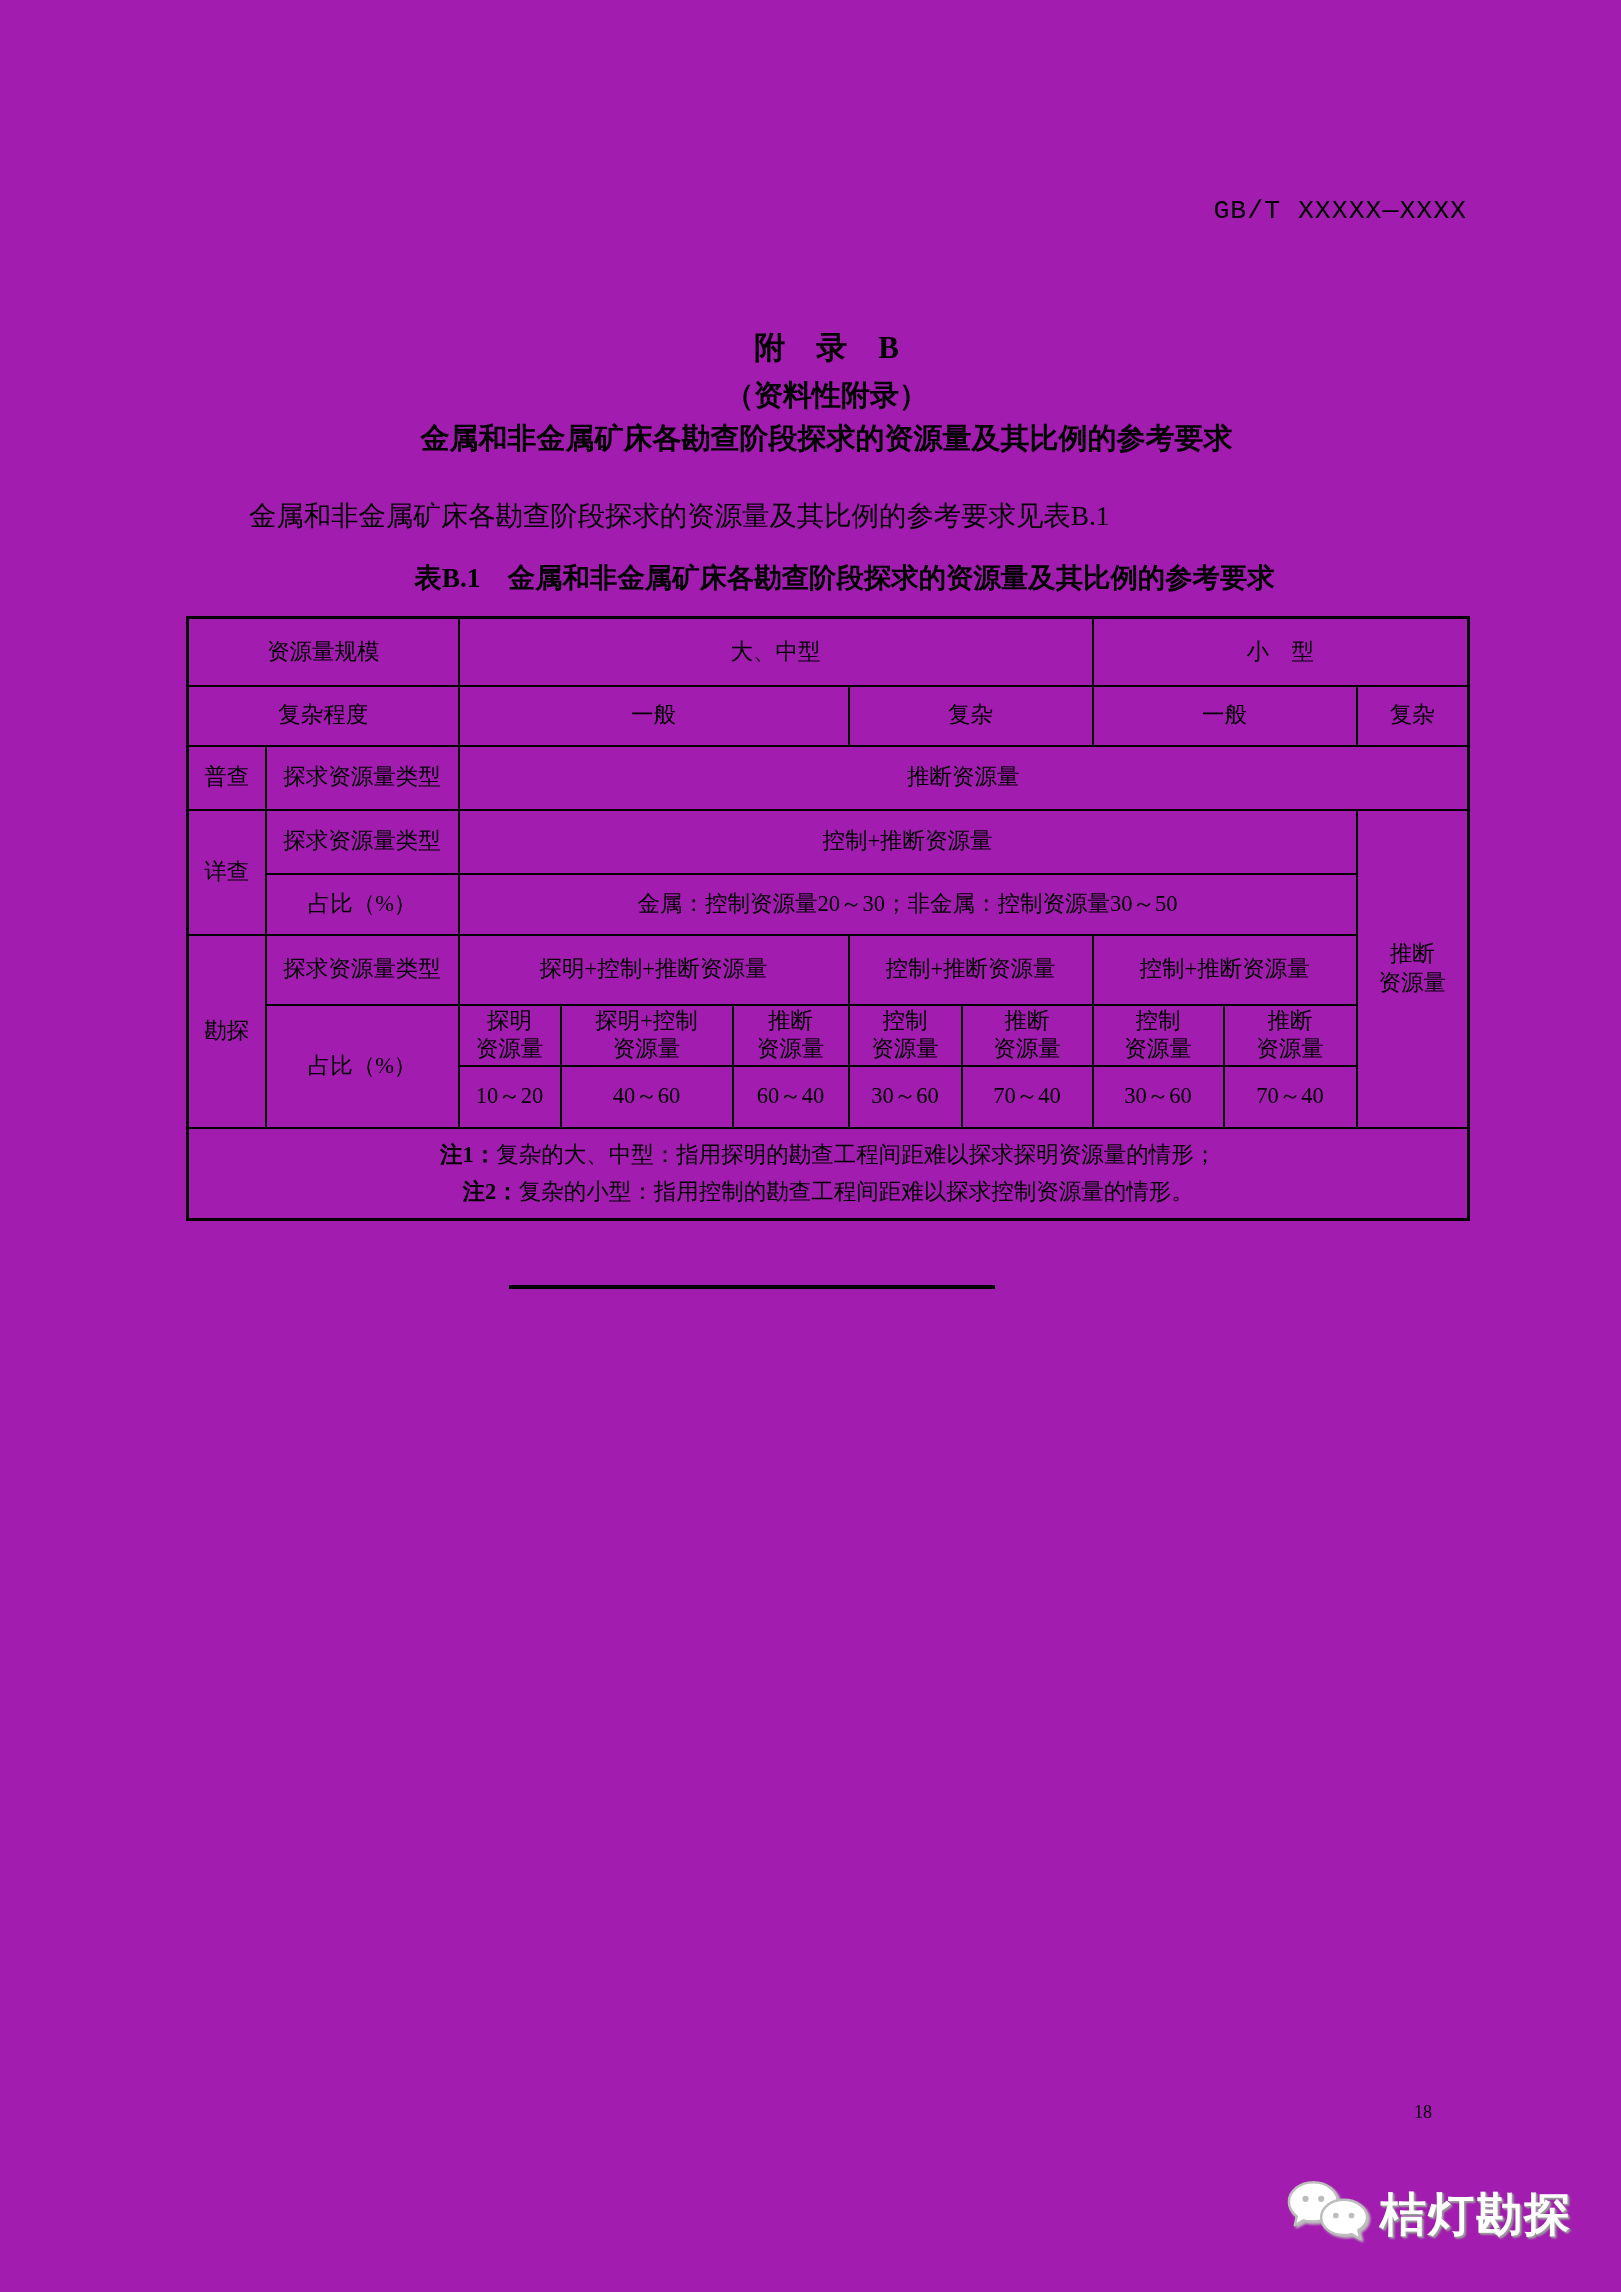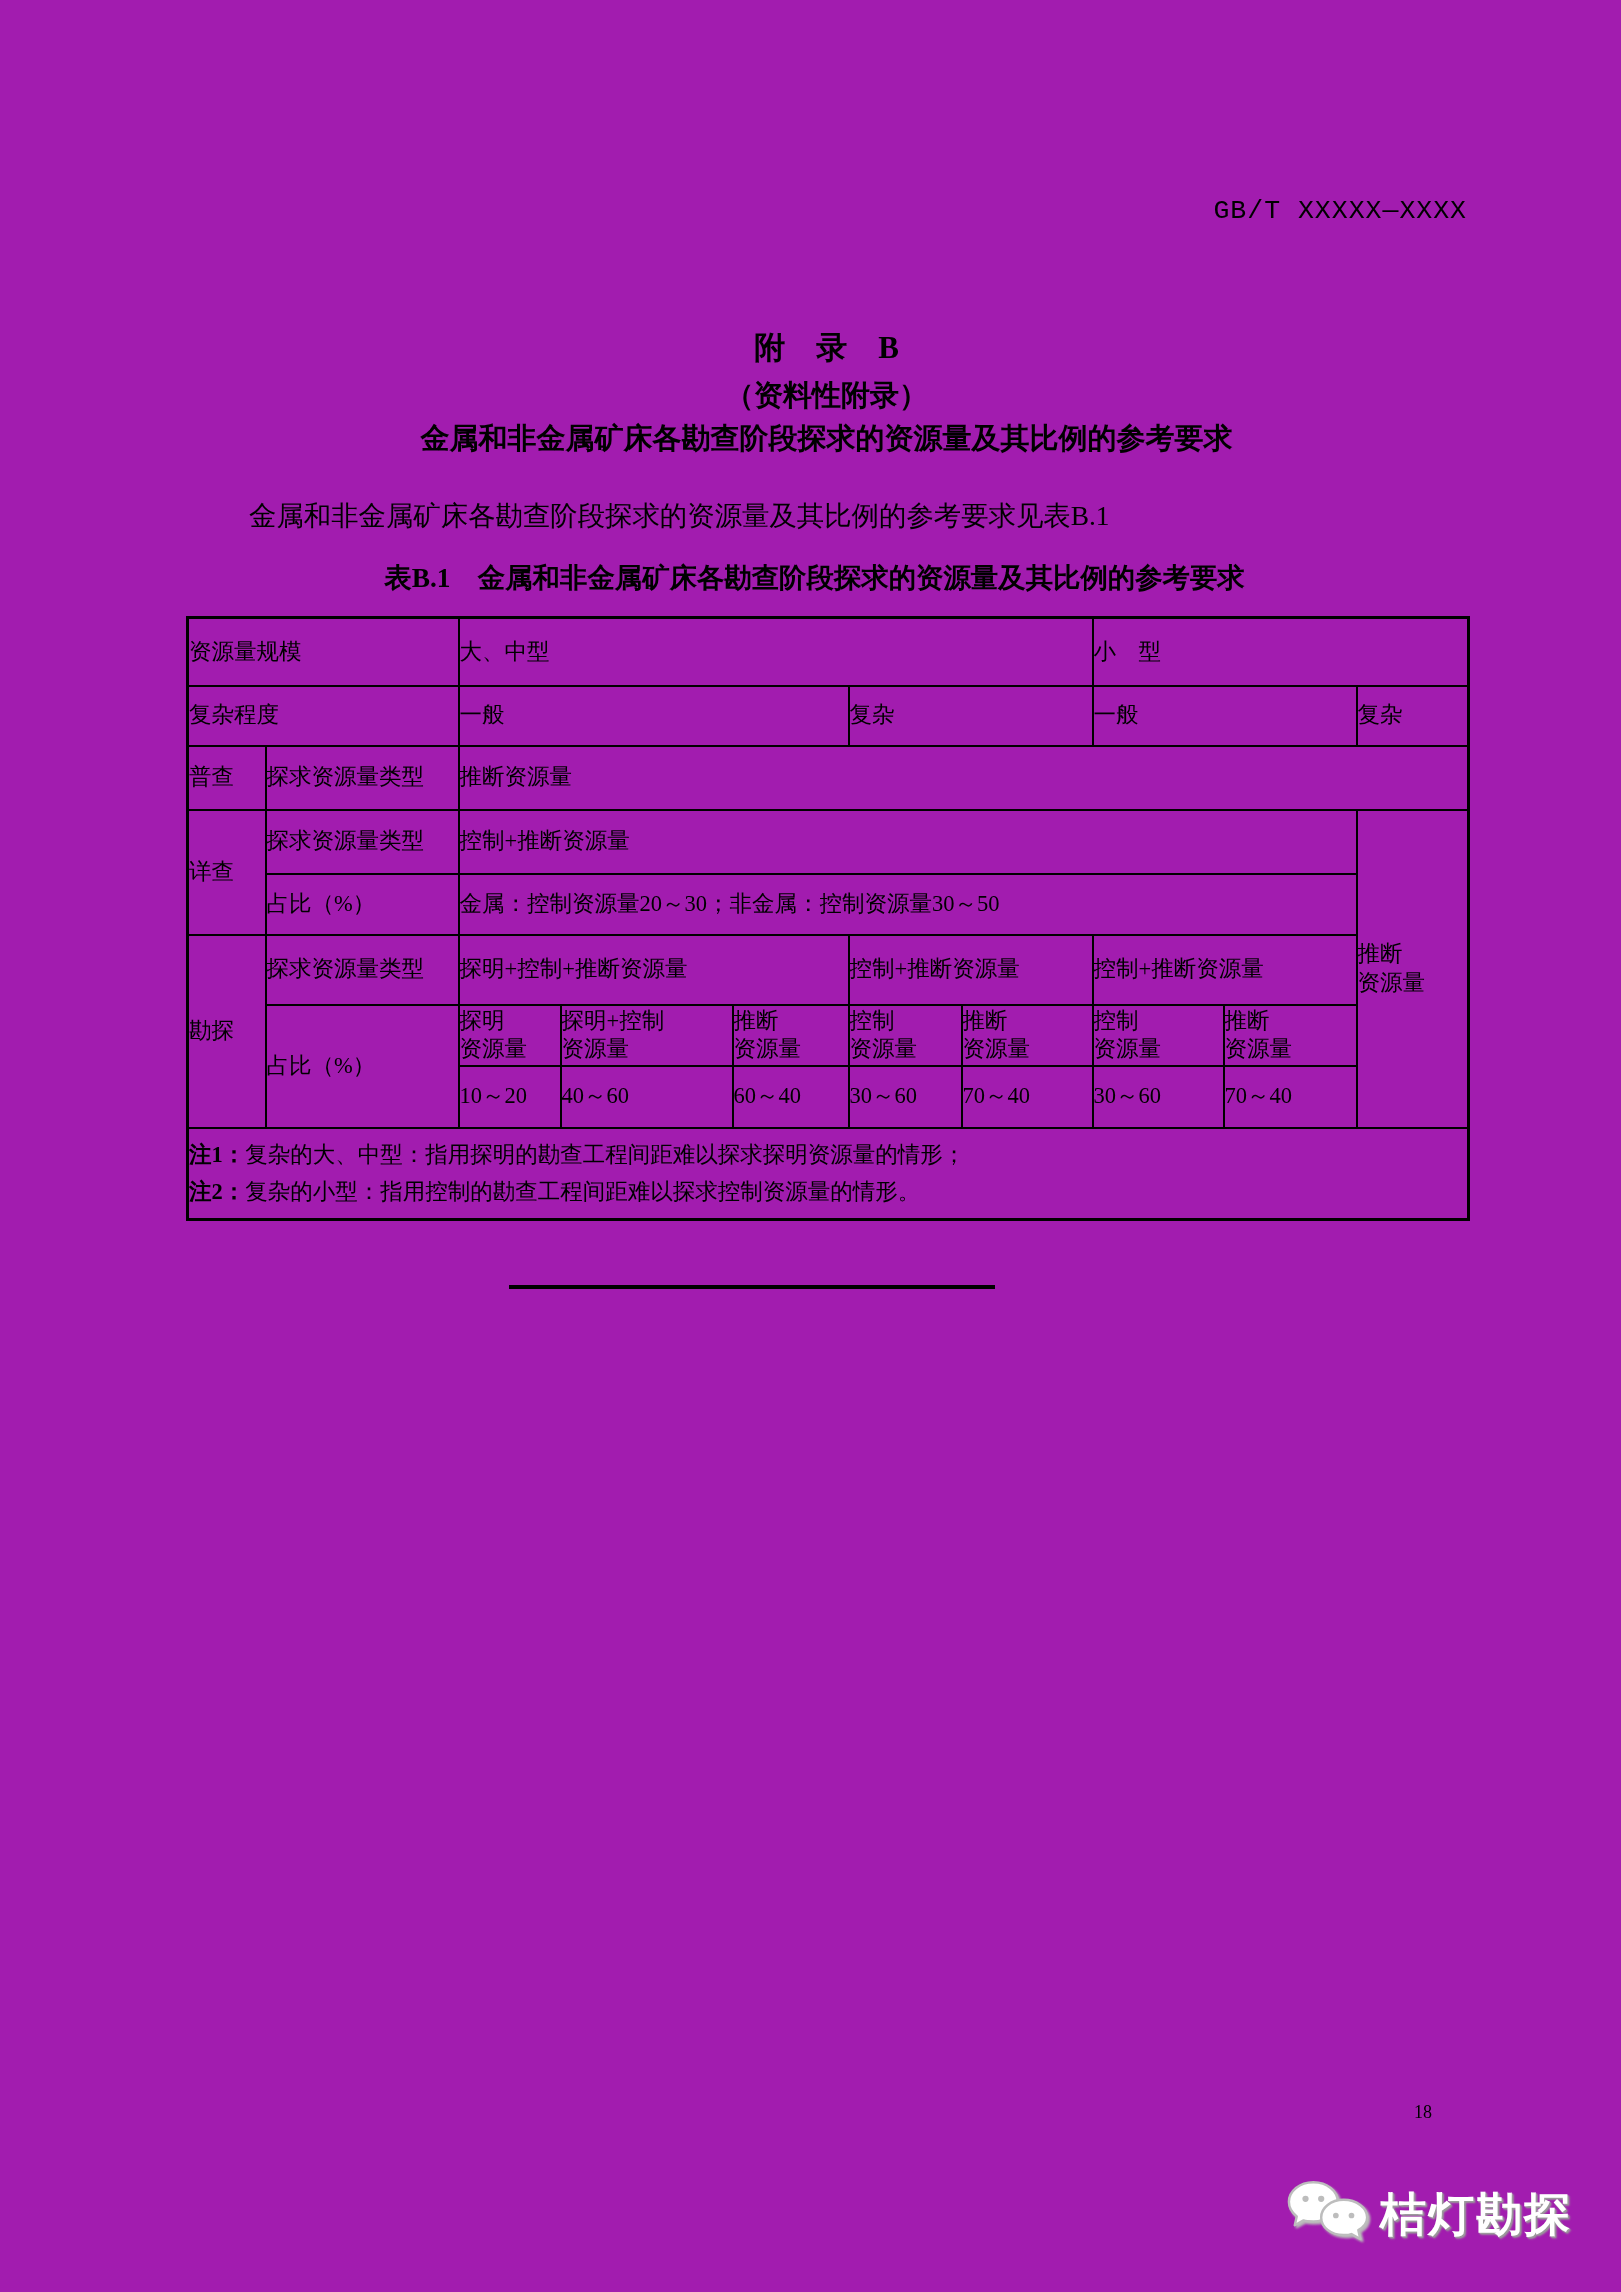--- a/index.html
+++ b/index.html
@@ -14,29 +14,29 @@
   .doc-code{
     position:absolute;top:196px;right:154px;
     font-family:"Liberation Mono","DejaVu Sans Mono",monospace;
     font-size:26.5px;letter-spacing:1px;white-space:nowrap;
   }
   .title-block{position:absolute;left:186px;width:1281px;text-align:center;}
   .t-appendix{top:327px;font-size:31px;font-weight:bold;}
   .t-informative{top:376px;font-size:29px;font-weight:bold;}
   .t-heading{top:419px;font-size:29px;font-weight:bold;}
   .intro{position:absolute;left:249px;top:498px;font-size:27.4px;}
-  .caption{position:absolute;left:174px;top:560px;width:1281px;text-align:center;font-size:27.4px;font-weight:bold;}
+  .caption{position:absolute;left:204px;top:560px;width:1281px;text-align:center;font-size:27.4px;font-weight:bold;}
   table.req{
     position:absolute;left:186px;top:616px;
     width:1281px;border-collapse:collapse;table-layout:fixed;
     border:3.9px solid #000;
   }
   table.req td{
     border:2px solid #000;
-    text-align:left;vertical-align:middle;
+    text-align:center;vertical-align:middle;
     font-size:22.5px;line-height:1.25;
     padding:0;overflow:hidden;
   }
   td.thickb{border-bottom-width:3.9px;}
   .preline{white-space:pre-line;}
   td.notes-cell{
     text-align:left;vertical-align:middle;
     padding:7.8px 9.8px 7.8px 66px;font-size:22.5px;
   }
   .note-line{margin:8.8px 0;}

